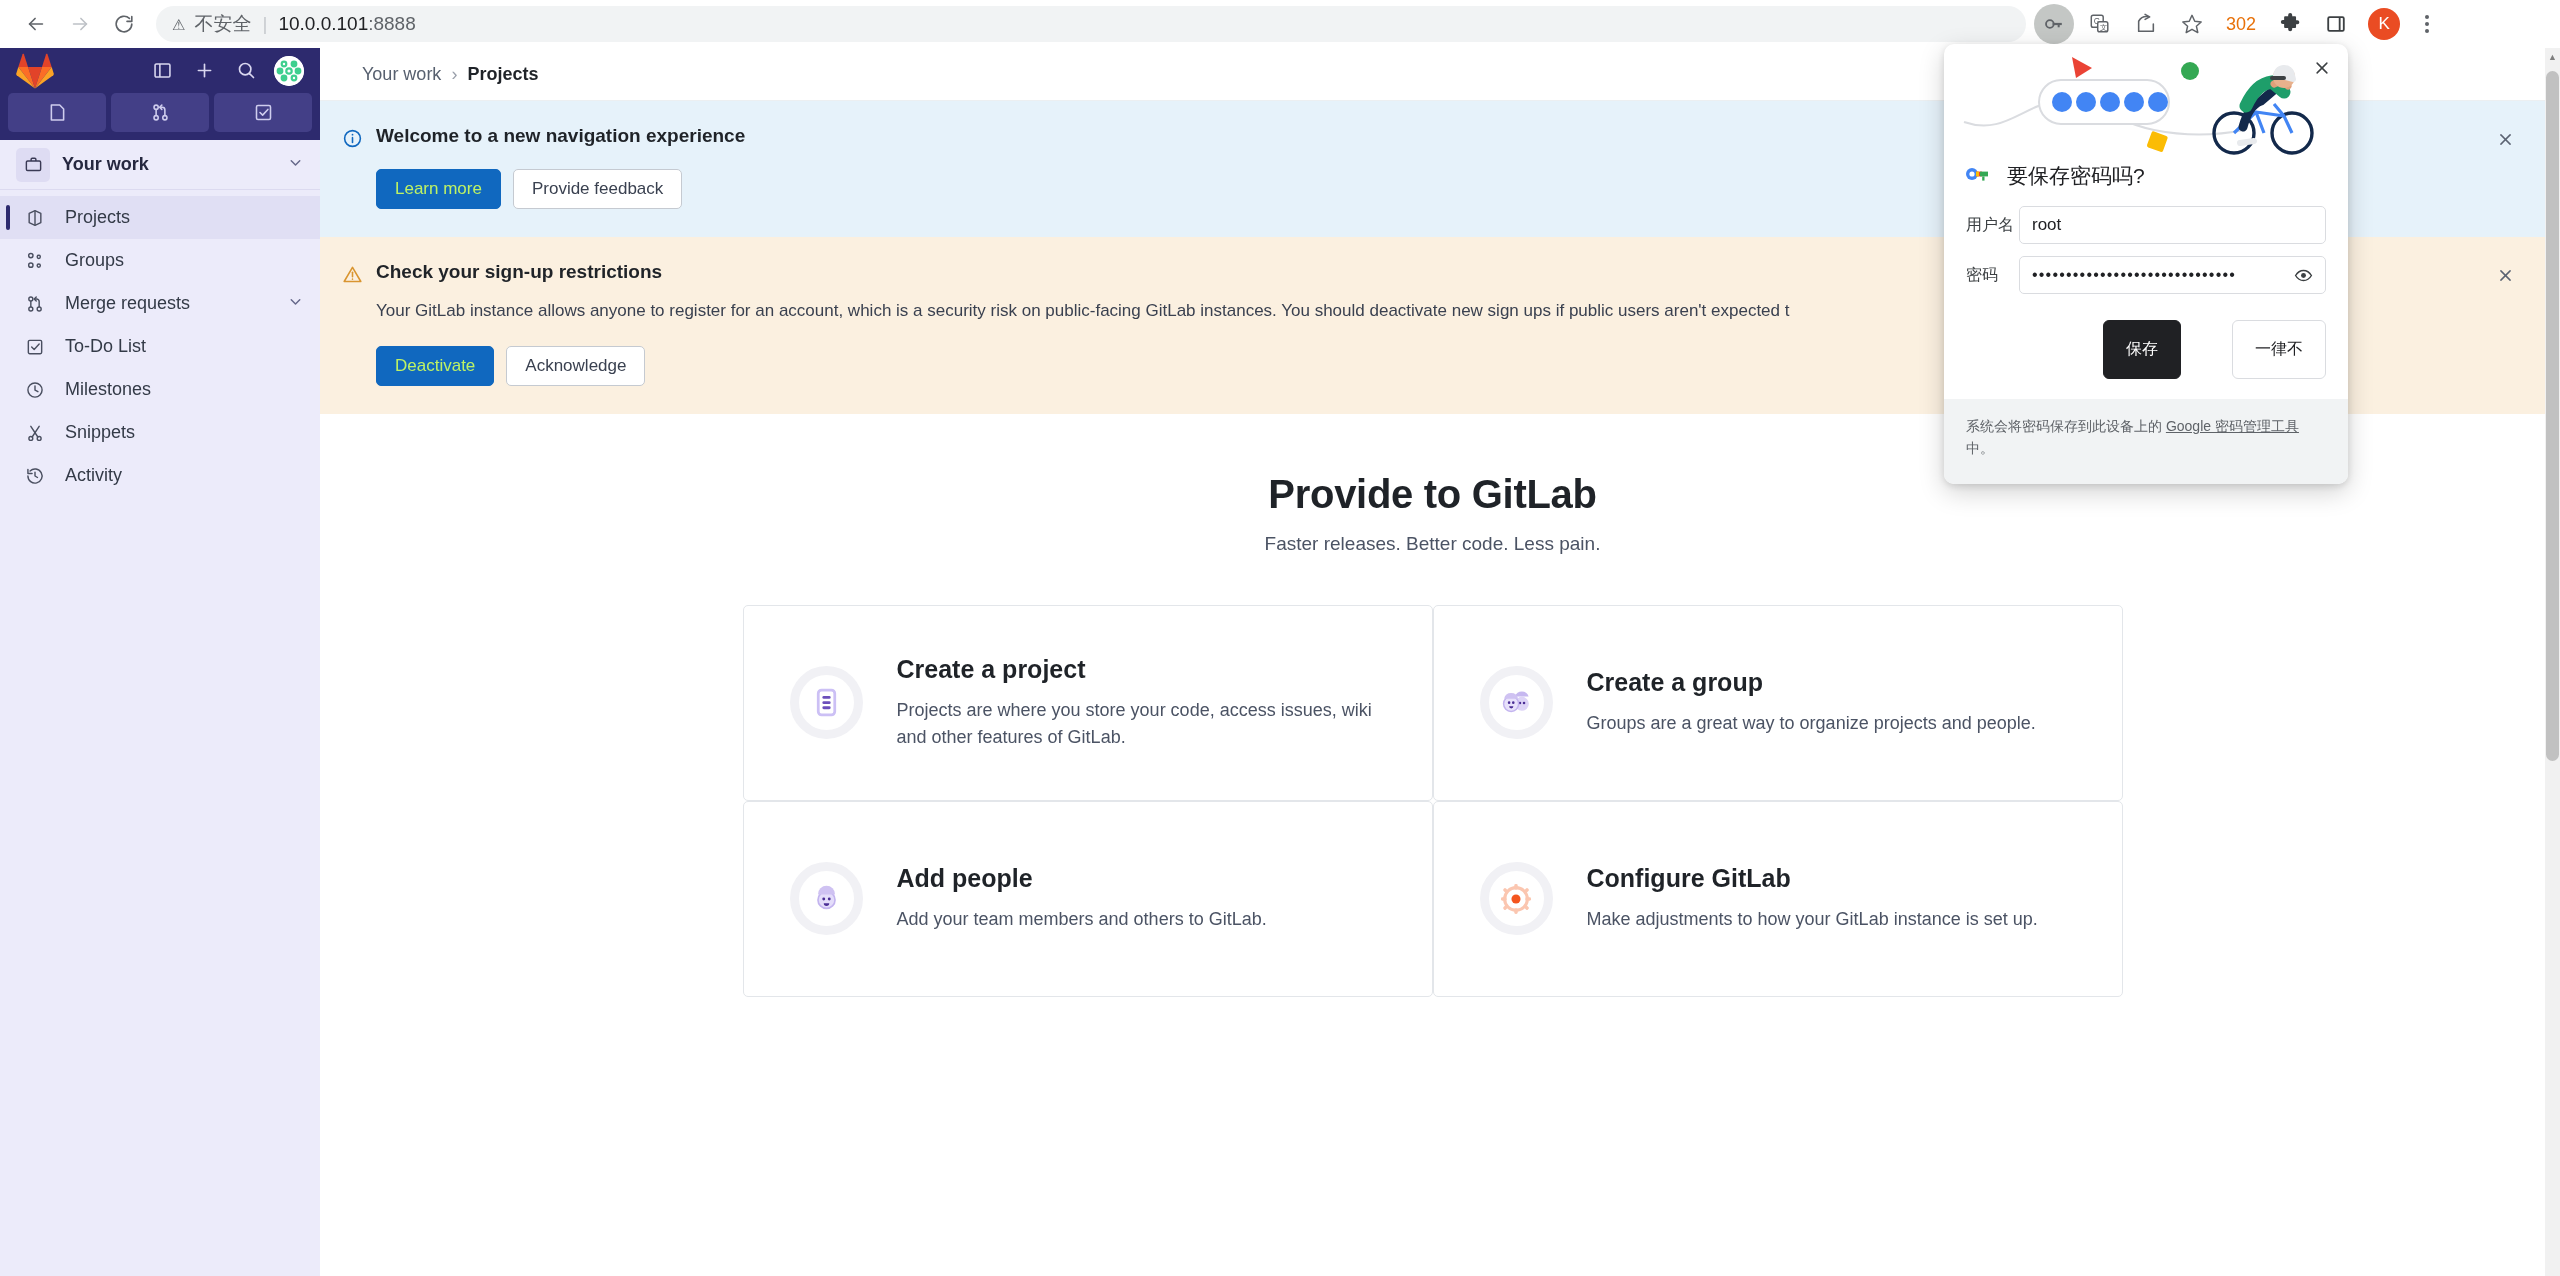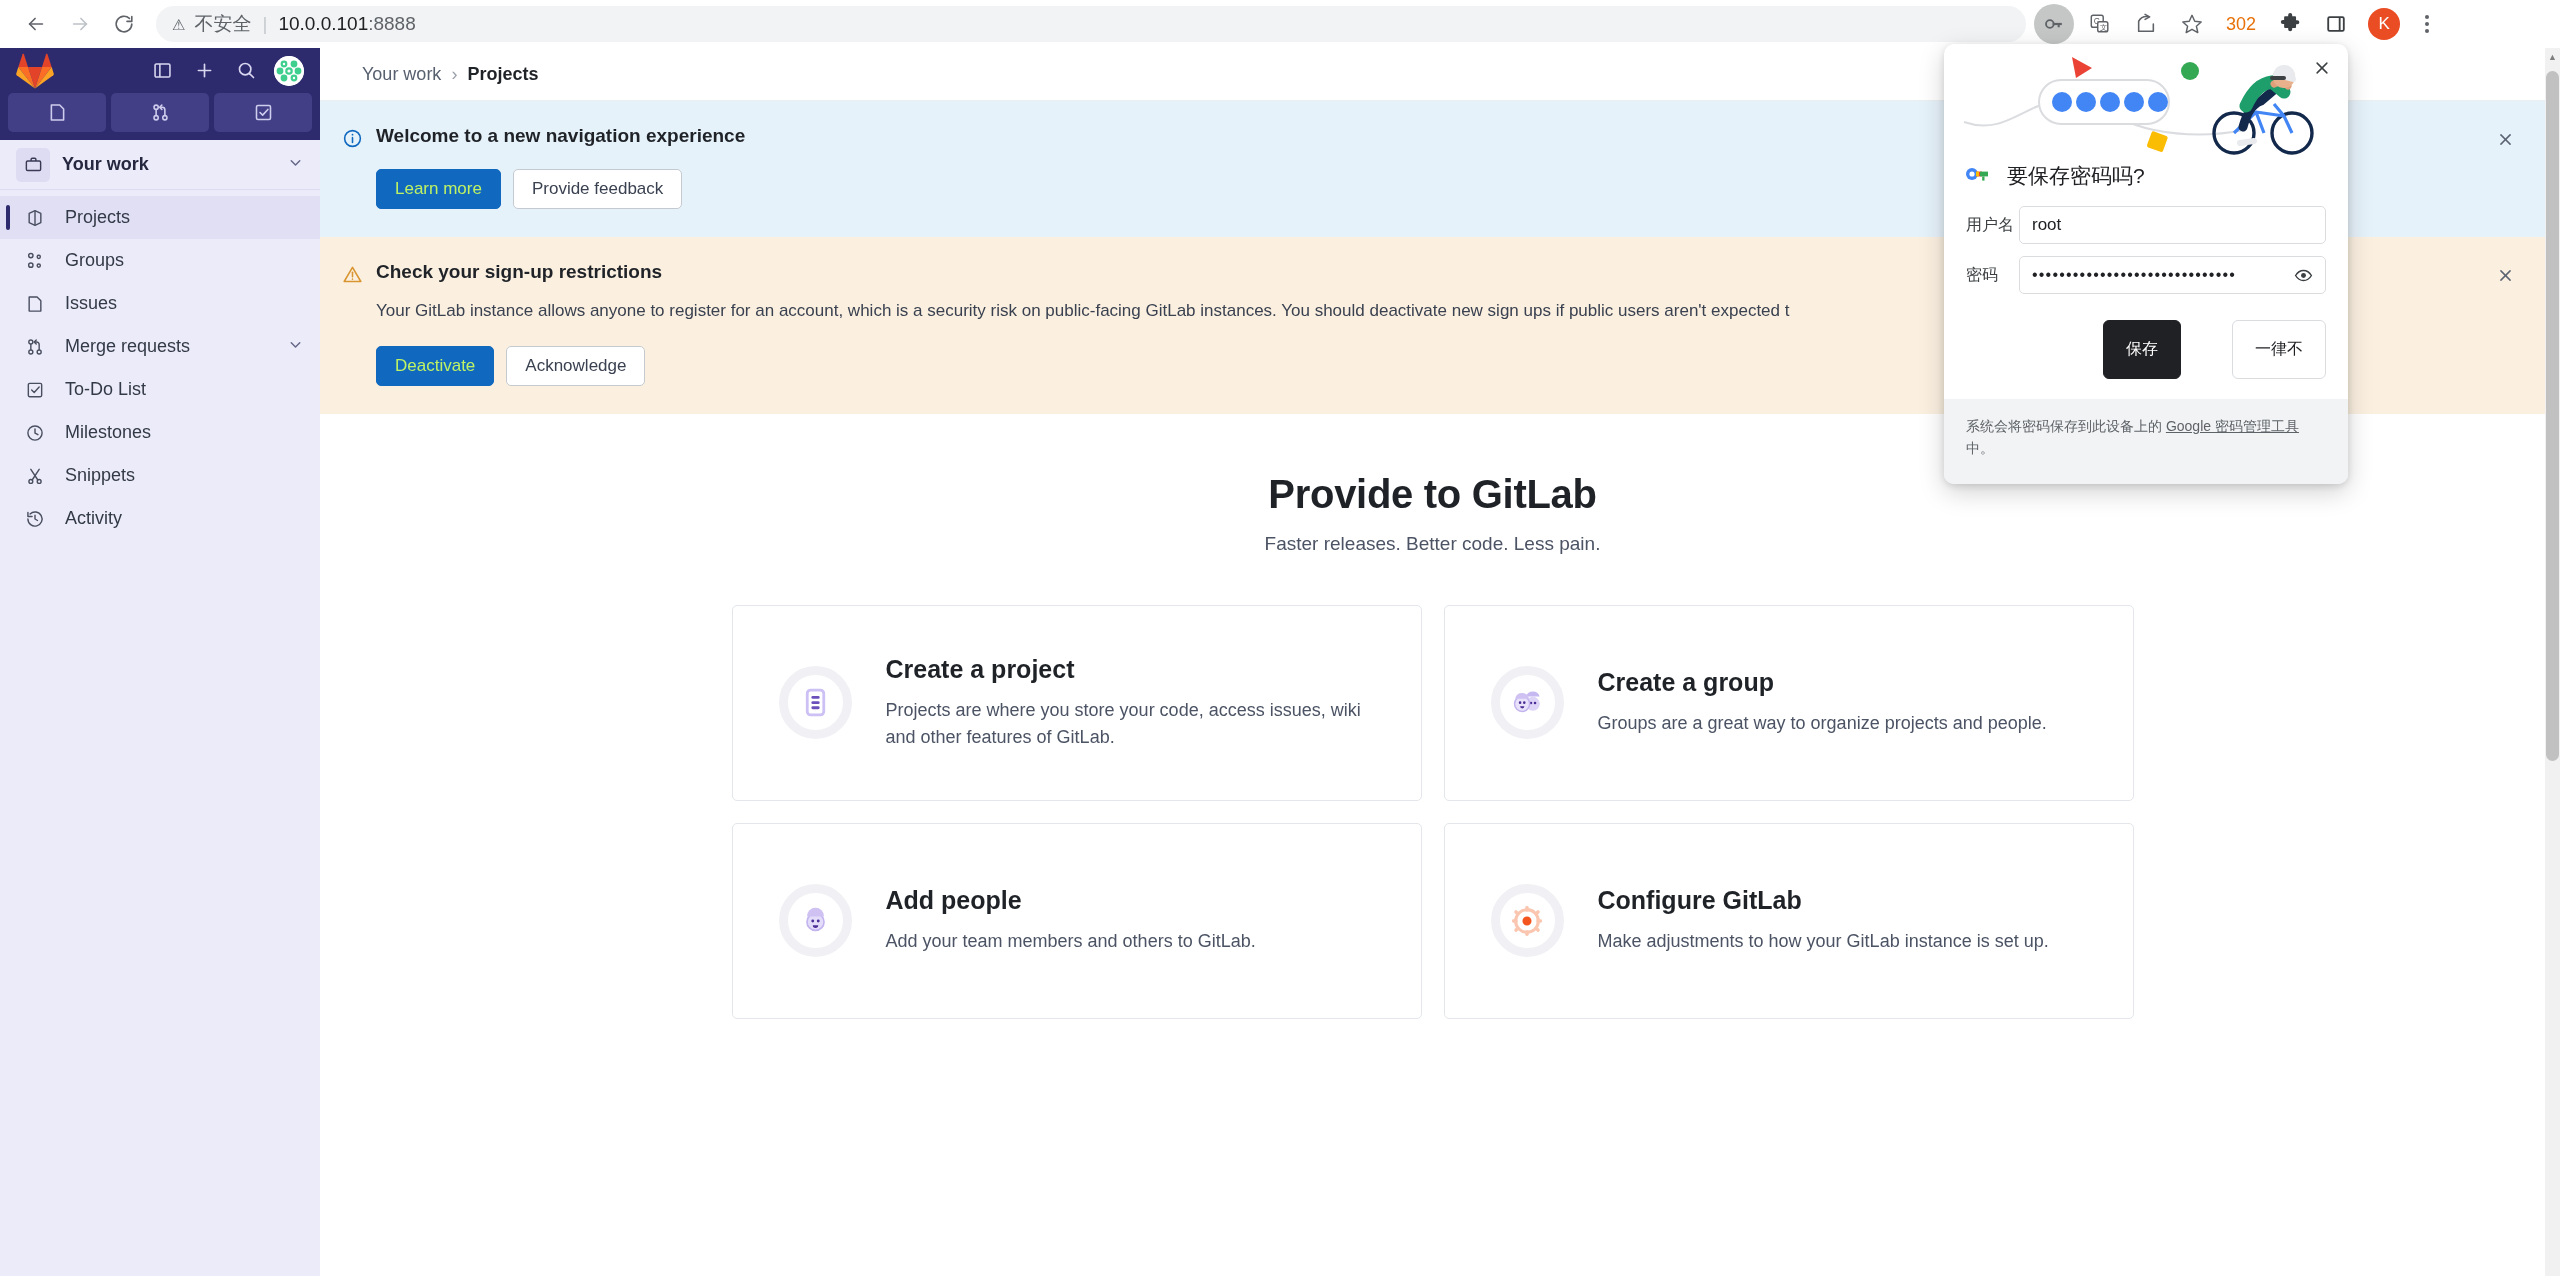--- a/index.html
+++ b/index.html
@@ -161,21 +161,20 @@
   }
 
   
   .welcome { text-align: center; padding-top: 58px; }
   .welcome h1 { font-size: 40px; font-weight: bold; color: #1f2328; letter-spacing: -0.3px; }
   .welcome p { font-size: 19px; color: #4b5364; margin-top: 16px; }
 
   .cards {
     display: grid;
     grid-template-columns: 690px 690px;
-    gap: 22px;
     justify-content: center;
     margin-top: 50px;
   }
   .card {
     height: 196px;
     border: 1px solid #e3e6ea;
     border-radius: 5px;
     display: flex; align-items: center;
     padding: 0 38px 0 46px;
     background: #fff;
@@ -441,28 +440,20 @@
       <div class="sb-item">
         <span class="sb-item-icon">
           <svg width="20" height="20" viewBox="0 0 24 24" fill="none" stroke="currentColor" stroke-width="1.7">
               <circle cx="7" cy="5.5" r="2.6"></circle>
               <circle cx="16.5" cy="7" r="1.9"></circle>
               <circle cx="7" cy="17" r="2.6"></circle>
               <circle cx="16.5" cy="17.5" r="1.9"></circle>
             </svg>
         </span>
         <span class="sb-item-label">Groups</span>
-      </div>
-      <div class="sb-item">
-        <span class="sb-item-icon">
-          <svg width="20" height="20" viewBox="0 0 24 24" fill="none" stroke="currentColor" stroke-width="1.7" stroke-linejoin="round">
-              <path d="M5 3.5h9.5L19 8v12.5H5z"></path>
-            </svg>
-        </span>
-        <span class="sb-item-label">Issues</span>
       </div>
       <div class="sb-item">
         <span class="sb-item-icon">
           <svg width="20" height="20" viewBox="0 0 24 24" fill="none" stroke="currentColor" stroke-width="1.7">
               <circle cx="7" cy="18" r="2.4"></circle>
               <circle cx="7" cy="6" r="2.4"></circle>
               <circle cx="17" cy="18" r="2.4"></circle>
               <path d="M7 8.4v7.2"></path>
               <path d="M17 15.6V9a3 3 0 0 0-3-3h-2.5"></path>
               <polyline points="13.5 3.6 11 6 13.5 8.4" stroke-linecap="round" stroke-linejoin="round"></polyline>

